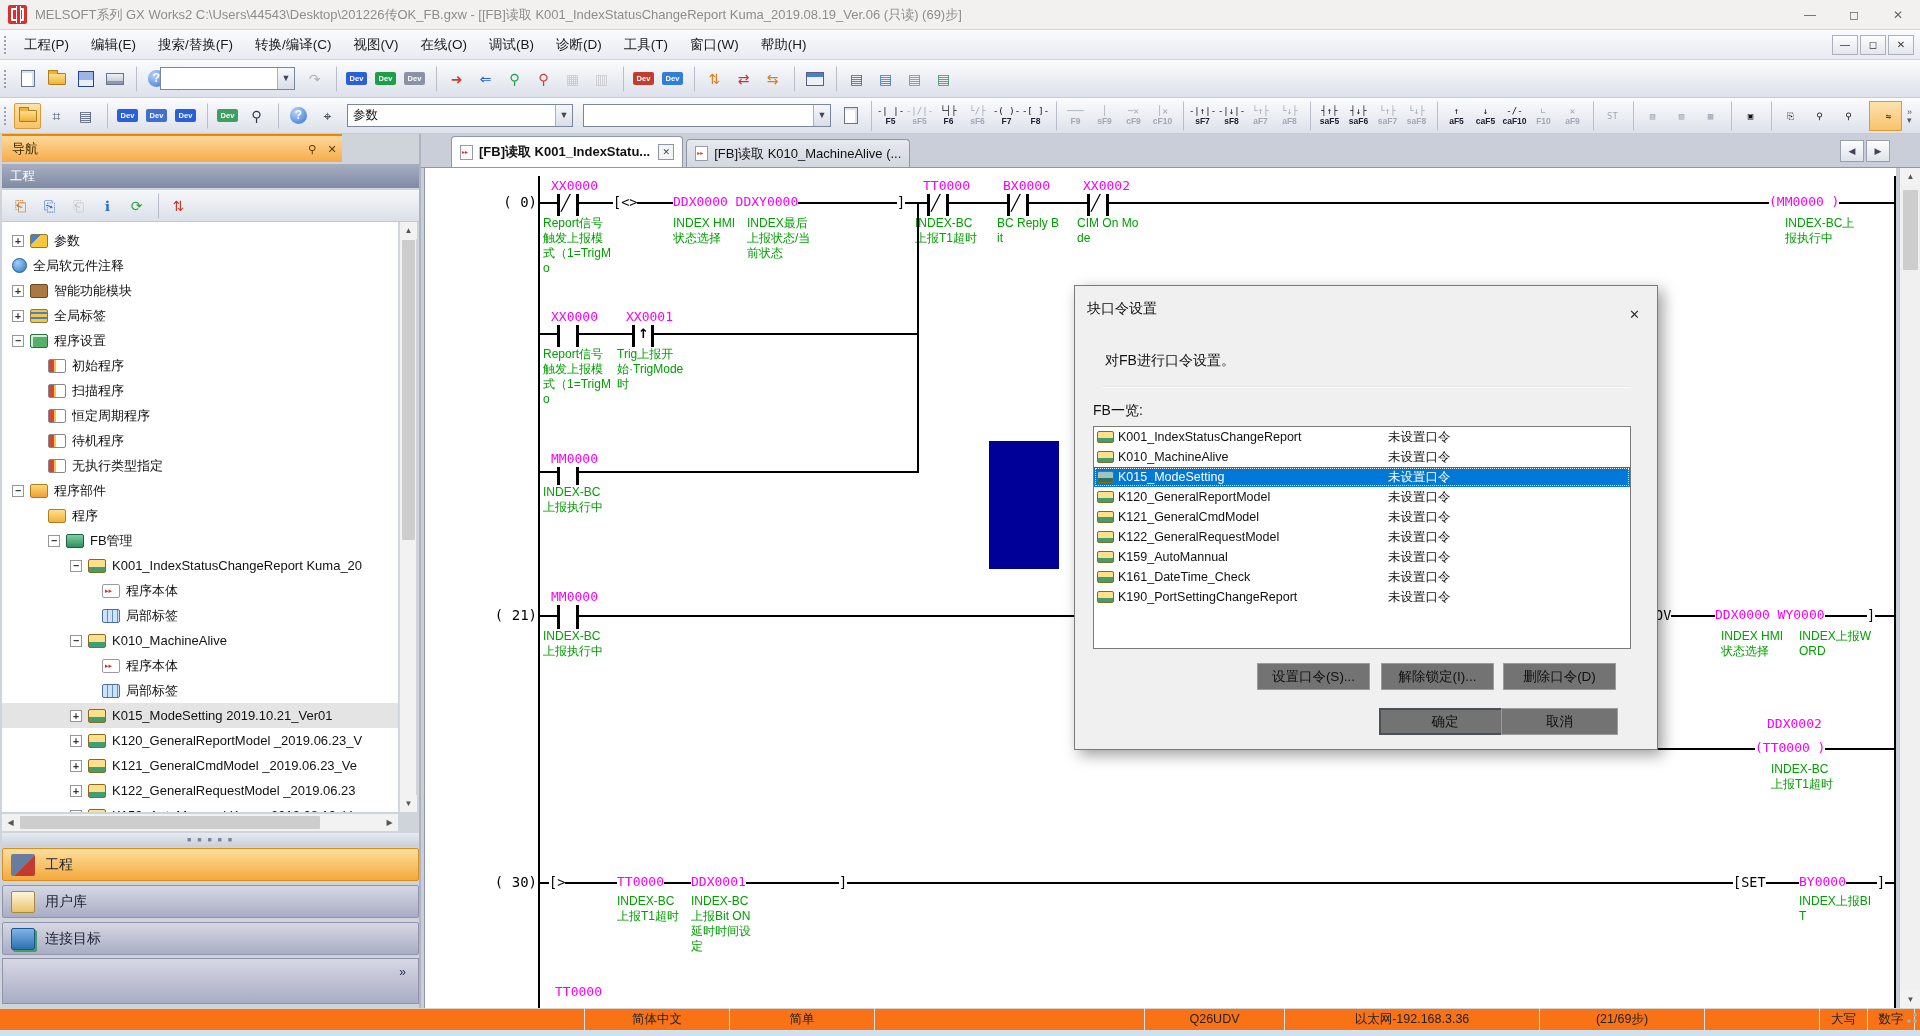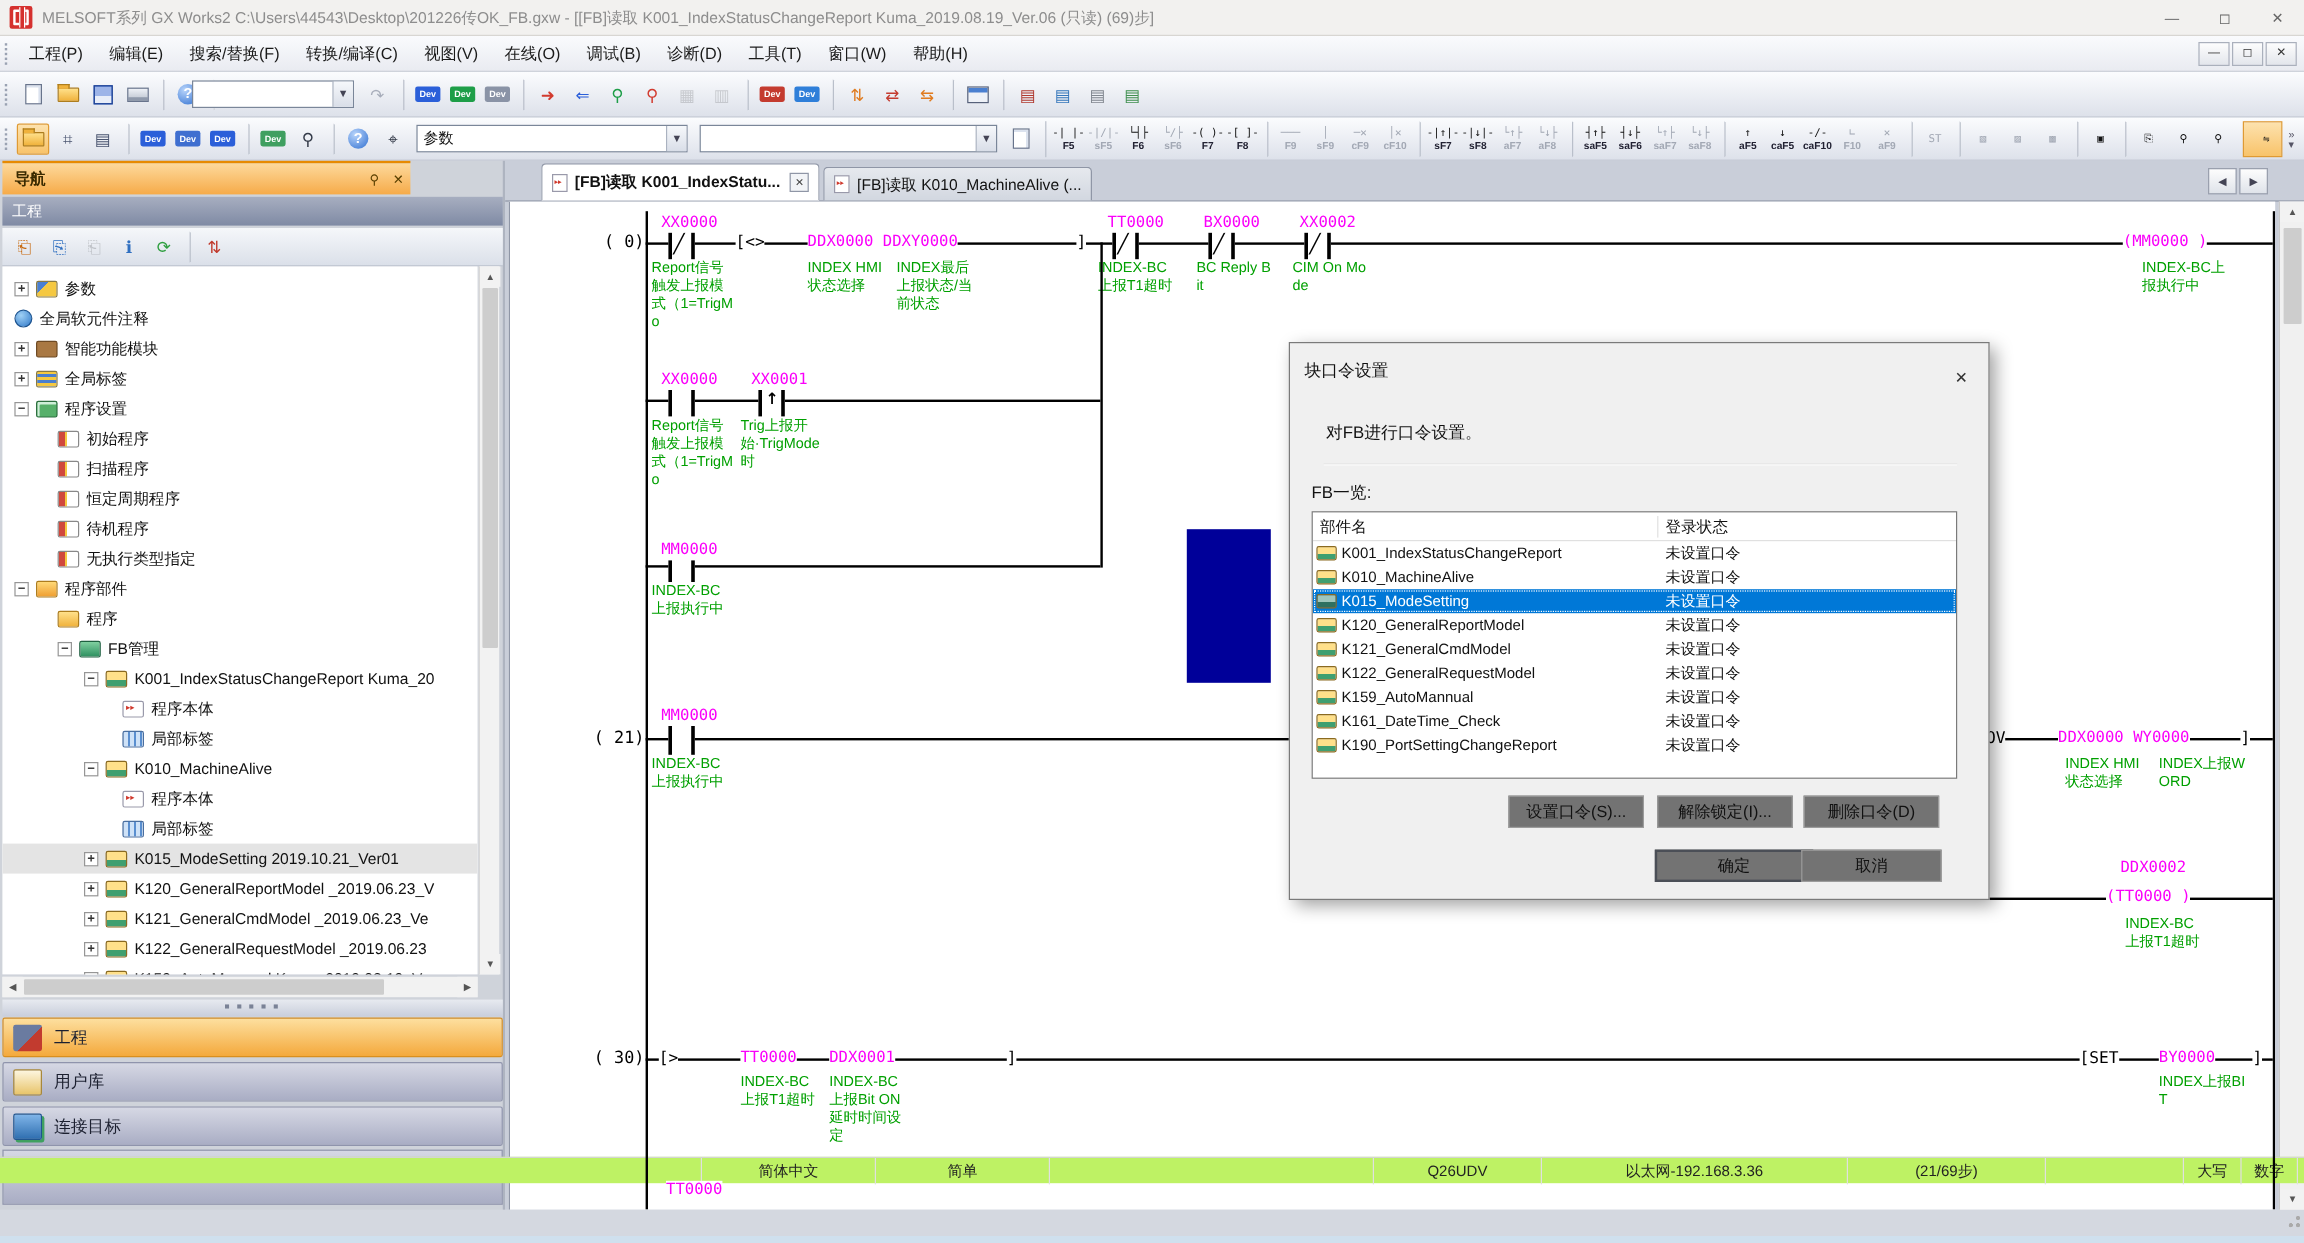--- a/index.html
+++ b/index.html
@@ -45,21 +45,21 @@
   .lbtn{width:27px;height:30px;margin:0 1px;display:inline-flex;flex-direction:column;align-items:center;justify-content:center;border:1px solid transparent;border-radius:2px;flex:none;}
   .lbtn.sep{border-left:1px solid #b9bfca;border-radius:0;margin-left:6px;padding-left:6px;width:33px;}
   .lbtn.dis .lg,.lbtn.dis .lk{color:#a2a8b4;}
   .lbtn.active{background:linear-gradient(#fde2ae,#f8c36a);border:1px solid #df9a33;}
   .lg{font:9px/10px "DejaVu Sans Mono",monospace;color:#111;white-space:nowrap;}
   .lk{font:bold 8.5px/10px "Liberation Sans",sans-serif;color:#223;}
   .ovf{margin-left:4px;font-size:9px;color:#556;display:flex;flex-direction:column;line-height:8px;flex:none;}
 
   
   #nav{position:absolute;left:0;top:134px;width:421px;height:874px;background:#cfd3da;border-right:2px solid #aeb4c0;}
-  #nav-header{position:absolute;left:2px;top:0;width:340px;height:28px;background:linear-gradient(#fdd99c,#f6ab49);border-top:2px solid #e78a00;display:flex;align-items:center;font-size:13px;color:#3a2a00;font-weight:bold;}
+  #nav-header{position:absolute;left:2px;top:0;width:340px;height:28px;background:linear-gradient(#fdd99c,#f6ab49);border-top:2px solid #e78a00;display:flex;align-items:center;font-size:13px;color:#3a2a00;}
   #nav-header .ttl{flex:1;padding-left:10px;}
   .hbtn{width:20px;text-align:center;font-size:11px;color:#5a4independently000;color:#5a4000;}
   #nav-section{position:absolute;left:2px;top:30px;width:417px;height:24px;background:linear-gradient(#a7aec0,#7f8aa4);color:#fff;font-size:12.5px;line-height:24px;padding-left:8px;}
   #nav-tools{position:absolute;left:2px;top:56px;width:417px;height:32px;background:linear-gradient(#f5f7fa,#dbe0e9);border-bottom:1px solid #c0c6d2;display:flex;align-items:center;padding-left:4px;}
   #nav-tree{position:absolute;left:2px;top:88px;width:396px;height:590px;background:#fff;overflow:hidden;padding-top:6px;}
   .trow{height:25px;display:flex;align-items:center;font-size:13px;white-space:nowrap;}
   .trow.selected{background:#e4e4e4;}
   .trow.level-0{padding-left:10px;}
   .trow.level-1{padding-left:46px;}
   .trow.level-2{padding-left:68px;}
@@ -138,21 +138,21 @@
   .drow{display:flex;height:20px;align-items:center;font-size:12.5px;}
   .drow .dname{width:262px;white-space:nowrap;overflow:hidden;}
   .drow .dstat{flex:1;padding-left:8px;white-space:nowrap;}
   .dfold{width:17px;height:12px;margin:0 4px 0 3px;background:linear-gradient(#ffe08a 0 55%,#3f9f70 55%);border:1px solid #8a6a20;border-radius:2px;flex:none;}
   .drow.selected{background:#0078d7;color:#fff;outline:1px dotted #fff;outline-offset:-2px;}
   .drow.selected .dfold{background:linear-gradient(#9fc5bb 0 55%,#2f7060 55%);}
   .dbtn{position:absolute;height:27px;background:#737373;border:1px solid #9c9c9c;font-size:13.5px;text-align:center;line-height:25px;}
   .dbtn.default{border:2px solid #4b4f57;line-height:23px;}
 
   
-  #statusbar{position:absolute;left:0;top:964px;width:1920px;height:22px;background:#bef264;border-top:1px solid #d4d4d4;display:flex;align-items:center;font-size:12.5px;color:#222;}
+  #statusbar{position:absolute;left:0;top:1008px;width:1920px;height:22px;background:#f97316;border-top:1px solid #d4d4d4;display:flex;align-items:flex-end;font-size:12.5px;color:#222;}
   .scell{height:22px;line-height:22px;text-align:center;border-right:1px solid #e0e0e0;white-space:nowrap;overflow:hidden;flex:none;}
   #bottomstrip{position:absolute;left:0;top:1030px;width:1920px;height:6px;background:#cfe0ee;}
   #resizegrip{position:absolute;right:2px;top:1012px;width:14px;height:14px;background:
     radial-gradient(circle at 11px 3px,#aaa 1.5px,transparent 2px),
     radial-gradient(circle at 11px 9px,#aaa 1.5px,transparent 2px),
     radial-gradient(circle at 5px 9px,#aaa 1.5px,transparent 2px);}
 </style>
 </head>
 <body>
 
@@ -704,24 +704,20 @@
 
 <div id="dialog">
   <div id="dlg-titlebar">
     <span id="dlg-title">块口令设置</span>
     <span id="dlg-close">✕</span>
   </div>
   <div id="dlg-msg">对FB进行口令设置。</div>
   <div id="dlg-sep"></div>
   <div id="dlg-listlabel">FB一览:</div>
   <div id="dlg-list">
-    <div id="dlg-listhead">
-      <span class="c1">部件名</span>
-      <span class="c2">登录状态</span>
-    </div>
     <div>
 
     <div class="drow">
           <span class="dfold"></span>
           <span class="dname">K001_IndexStatusChangeReport</span>
           <span class="dstat">未设置口令</span>
         </div>
         <div class="drow">
           <span class="dfold"></span>
           <span class="dname">K010_MachineAlive</span>

